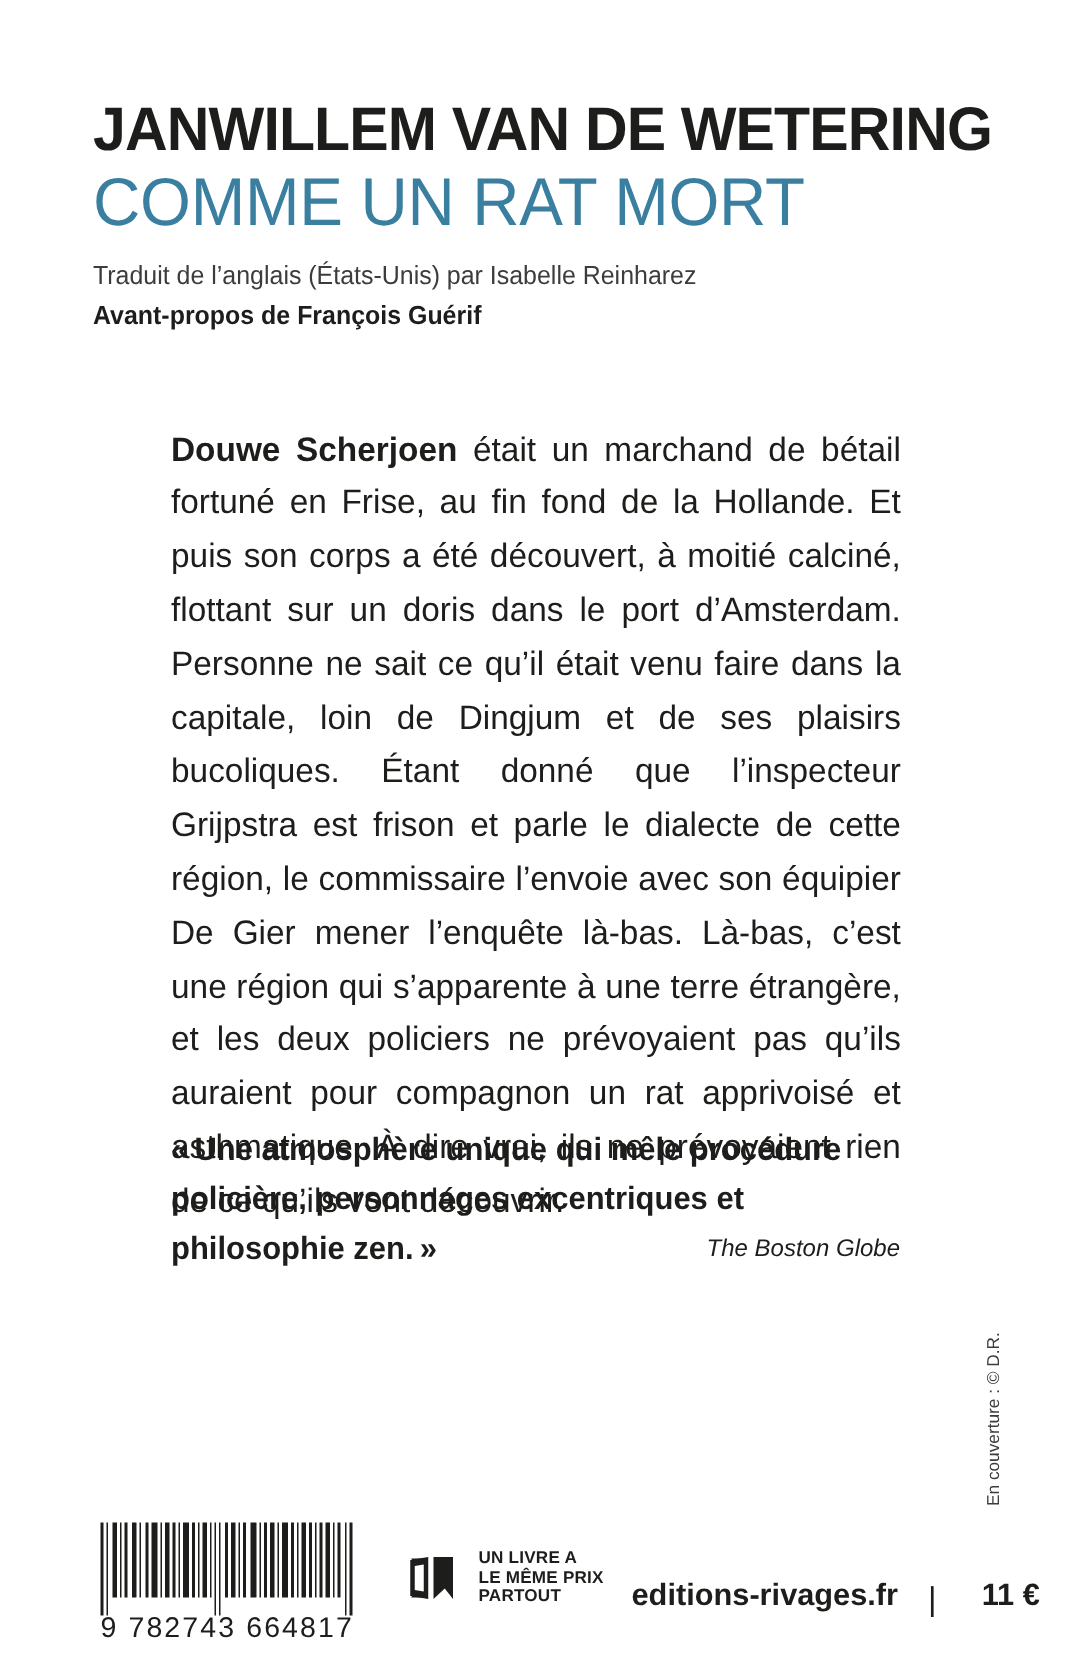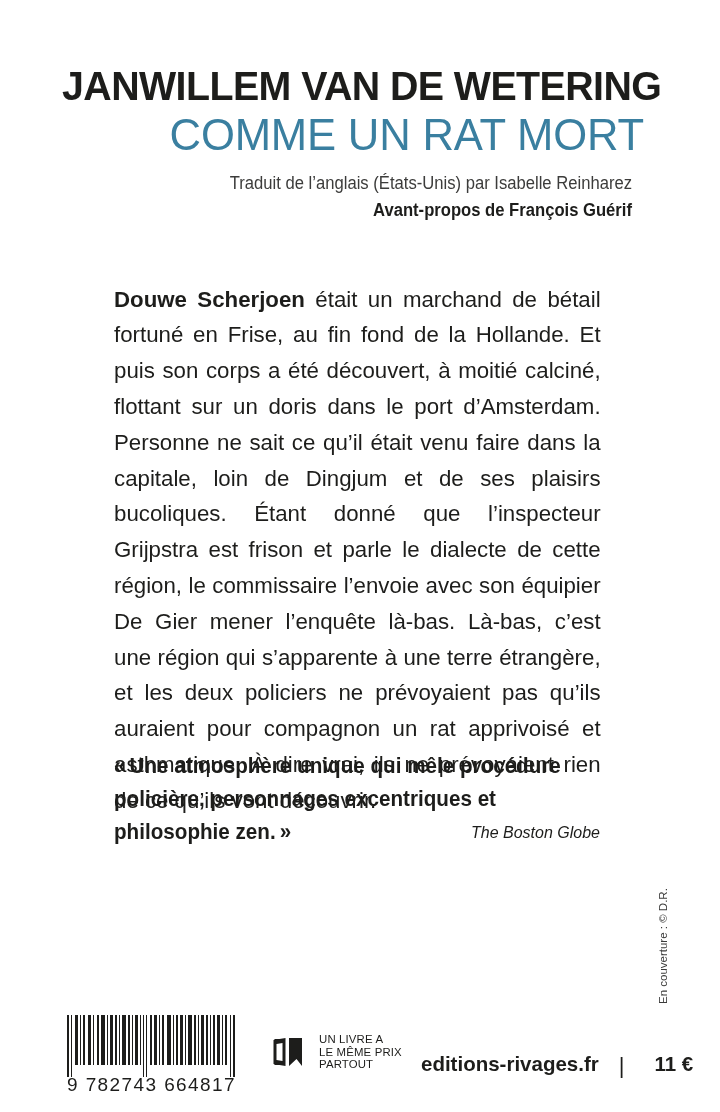--- a/index.html
+++ b/index.html
@@ -21,21 +21,20 @@
     inset: 0;
     background: #ffffff;
   }
 
   
   .header {
     position: absolute;
     left: 62px;
     top: 64px;
     width: 600px;
-    text-align: right;
   }
   .author-name {
     font-family: "Liberation Sans Narrow", "Liberation Sans", sans-serif;
     font-weight: 700;
     font-size: 41px;
     line-height: 44px;
     letter-spacing: -0.6px;
     color: #1d1d1b;
     transform: scaleX(0.96);
     transform-origin: left center;
@@ -139,21 +138,21 @@
     position: absolute;
     left: 272px;
     top: 1033px;
     display: flex;
     align-items: center;
     gap: 9px;
   }
   .prix-mark { width: 38px; height: 34px; display: block; }
   .prix-text {
     font-family: "Liberation Sans", sans-serif;
-    font-weight: 400;
+    font-weight: 700;
     font-size: 11.4px;
     line-height: 12.6px;
     letter-spacing: 0.15px;
     color: #1d1d1b;
     text-transform: uppercase;
     white-space: pre-line;
   }
 
   .publisher {
     position: absolute;

